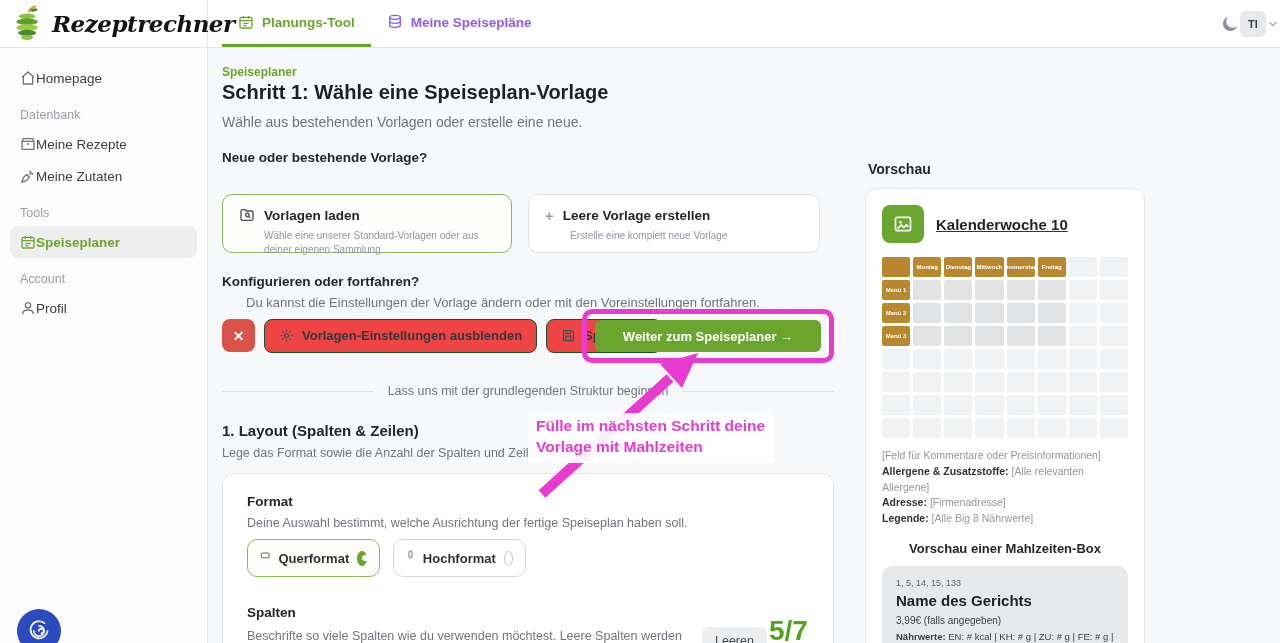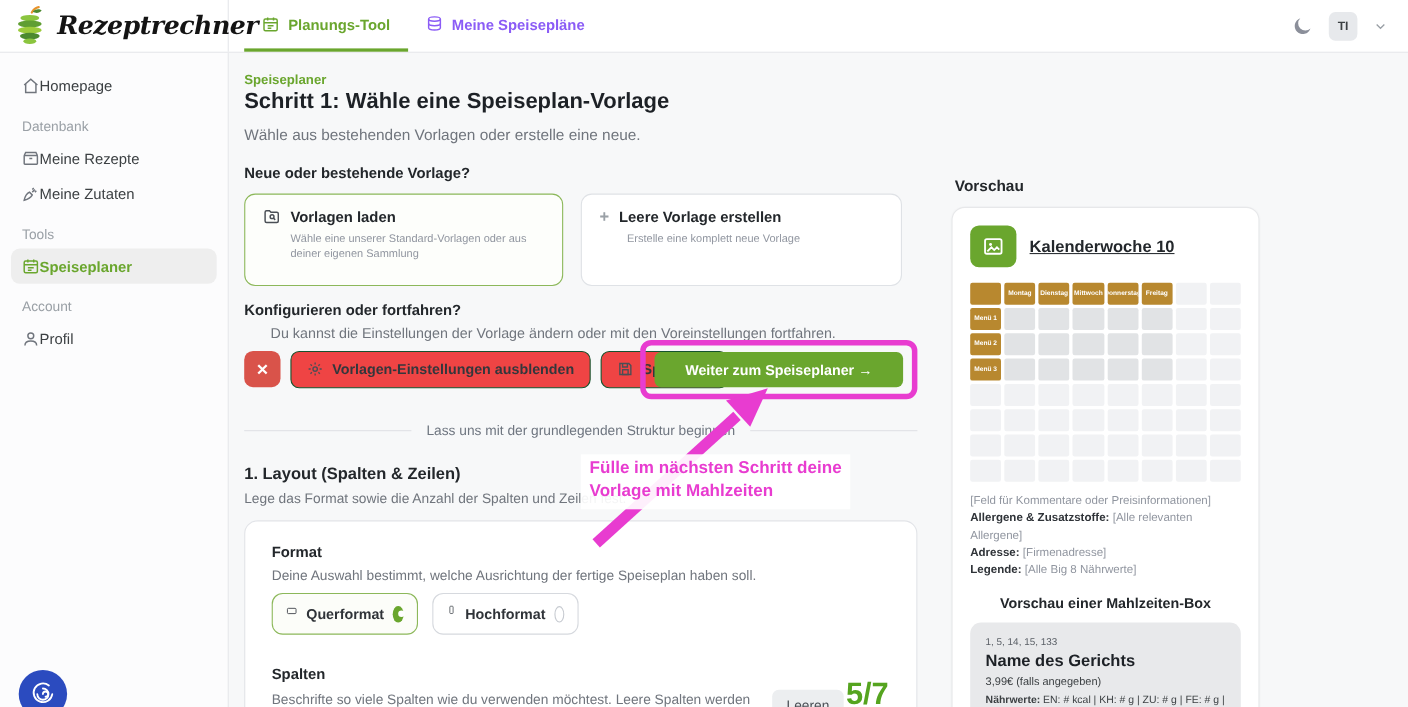--- a/index.html
+++ b/index.html
@@ -14,21 +14,21 @@
   
   .topbar{ position:absolute; top:0; left:0; right:0; height:48px; background:#fff;
            border-bottom:1px solid var(--border); display:flex; align-items:stretch; z-index:10; }
   .brand-zone{ width:208px; border-right:1px solid var(--border); display:flex; align-items:center; padding-left:10px; gap:6px; }
   .brand-name{ font-family:"DejaVu Serif", serif; font-style:italic; font-weight:700; font-size:23px; color:#141414; letter-spacing:-0.5px; }
   .tabs{ display:flex; align-items:stretch; padding-left:14px; }
   .tab{ display:flex; align-items:center; gap:8px; padding:0 16px; font-size:13.5px; font-weight:700;
         color:#8b5cf6; cursor:pointer; border-bottom:3px solid transparent; }
   .tab .ticon{ width:16px; height:16px; }
   .tab.active{ color:var(--green); border-bottom-color:var(--green); }
-  .topbar-right{ margin-left:auto; display:flex; align-items:center; gap:14px; padding-right:18px; }
+  .topbar-right{ margin-left:auto; display:flex; align-items:center; }
   .moon-btn{ width:20px; height:20px; color:#8b8f9a; cursor:pointer; }
   .avatar{ width:26px; height:26px; background:#e7e9ec; border-radius:6px; display:flex; align-items:center;
            justify-content:center; font-size:11px; font-weight:700; color:#3c4043; cursor:pointer; }
   .chev{ width:14px; height:14px; color:#9aa0a6; cursor:pointer; }
 
   
   .sidebar{ position:absolute; top:48px; left:0; width:208px; bottom:0; background:#fcfcfd;
             border-right:1px solid var(--border); padding:14px 10px; }
   .side-item{ display:flex; align-items:center; padding:8px 10px; border-radius:8px;
               font-size:13.5px; color:#3c4043; cursor:pointer; }
@@ -40,22 +40,22 @@
   
   .main{ position:absolute; top:48px; left:208px; right:0; bottom:0; overflow:hidden; }
 
   .eyebrow{ position:absolute; left:14px; top:17px; font-size:12px; font-weight:700; color:var(--green); }
   .h1{ position:absolute; left:14px; top:33px; font-size:20px; font-weight:700; color:#1d2126; }
   .subtitle{ position:absolute; left:14px; top:66px; font-size:14px; color:#70757d; }
 
   .q-label{ font-size:13.5px; font-weight:700; color:#23272b; }
   .q1{ position:absolute; left:14px; top:102px; }
   .choice-row{ position:absolute; left:14px; top:128px; display:flex; gap:16px; }
-  .choice-card{ width:290px; height:84px; background:#fff; border:1px solid #dfe2e6; border-radius:10px;
-                padding:12px 16px; cursor:pointer; }
+  .choice-card{ width:290px; height:59px; background:#fff; border:1px solid #dfe2e6; border-radius:10px;
+                padding:12px 16px; cursor:pointer;margin-top:18px; }
   .choice-card.selected{ border:1.5px solid #8cb85a; background:#fdfefb; }
   .cc-head{ display:flex; align-items:center; gap:9px; font-size:13.5px; font-weight:700; color:#23272b; }
   .cc-head .cicon{ width:16px; height:16px; color:#4a4f55; }
   .cc-desc{ margin-top:6px; margin-left:25px; font-size:10px; line-height:1.35; color:#9196a0; }
 
   .q2{ position:absolute; left:14px; top:226px; }
   .q2-desc{ position:absolute; left:14px; top:247px; font-size:13px; color:#70757d;margin-left:24px; }
 
   .btn-row{ position:absolute; left:14px; top:271px; height:33px; display:flex; align-items:center; }
   .btn{ display:flex; align-items:center; gap:8px; height:33px; border-radius:8px; font-size:13px;

